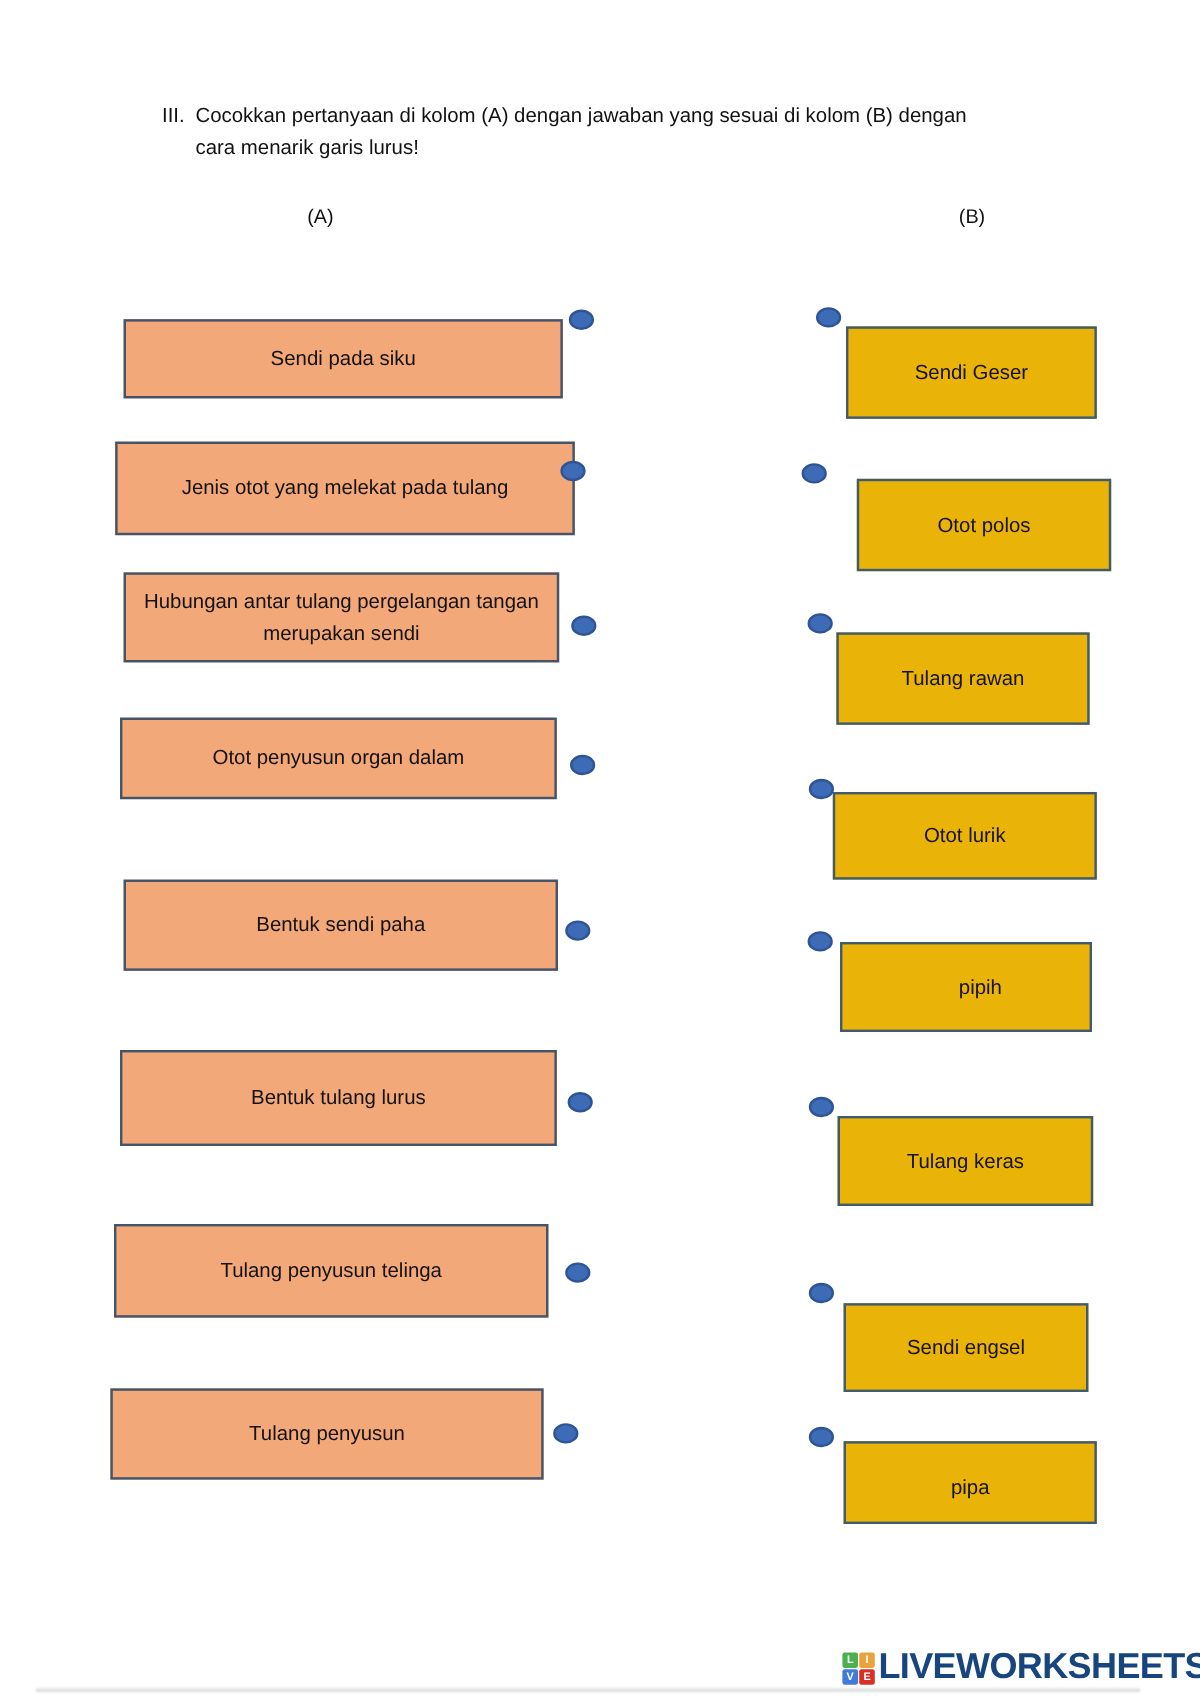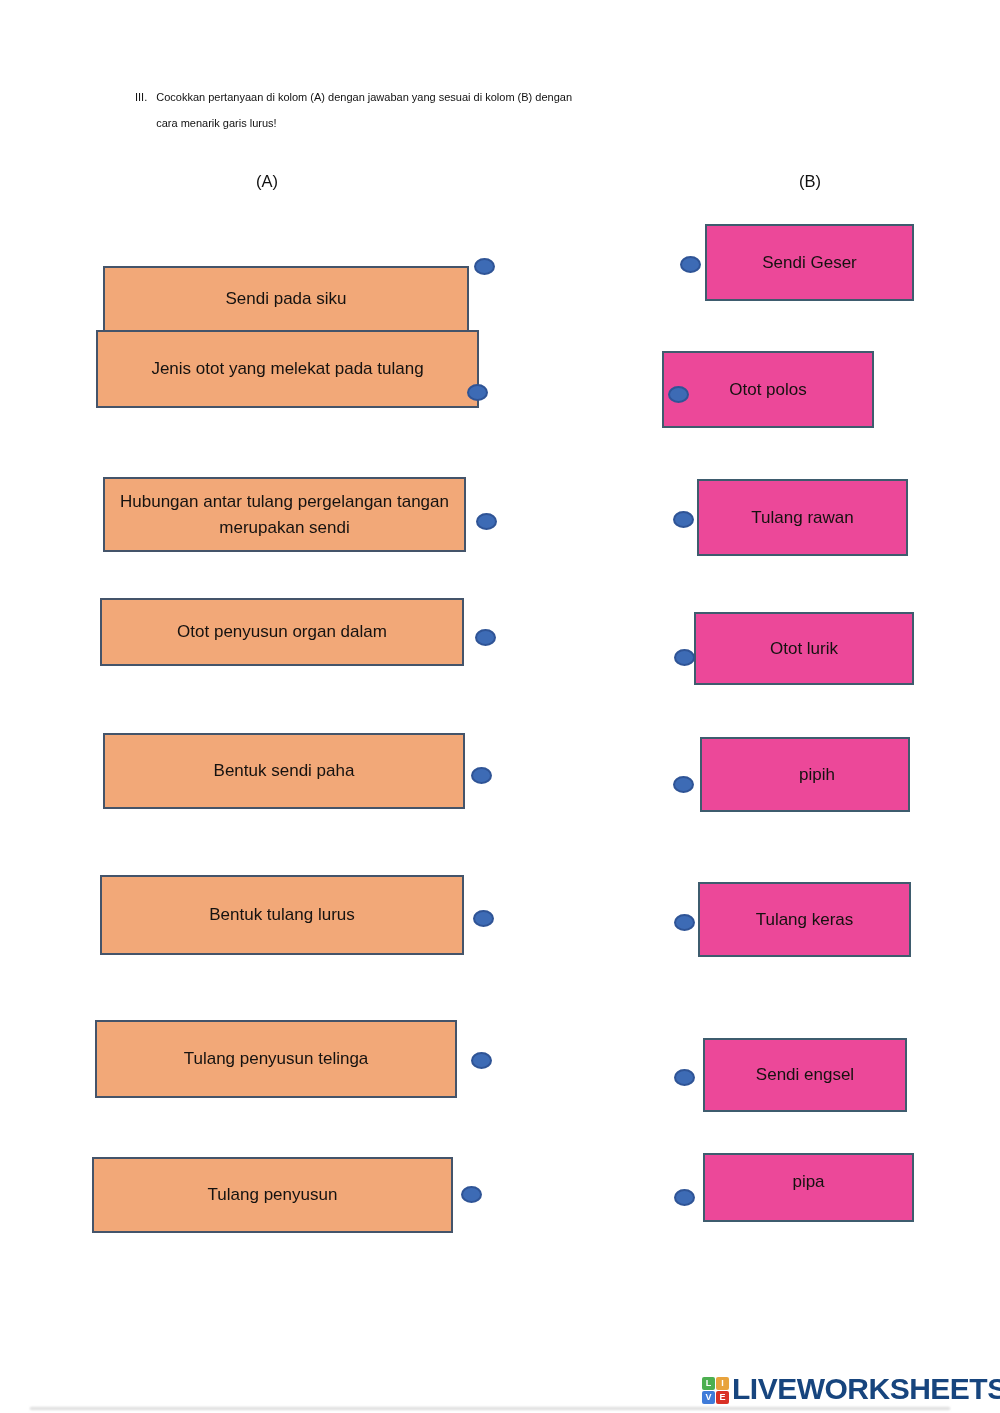--- a/index.html
+++ b/index.html
@@ -1,36 +1,36 @@
 <!DOCTYPE html>
 <html><head>
 <meta charset="utf-8">
 <style>
   html,body{margin:0;padding:0;background:#ffffff;}
   .page{
     position:relative;width:1000px;height:1413px;background:#ffffff;overflow:hidden;
     font-family:"Liberation Sans", sans-serif;color:#111111;
   }
   
-  .instructions{position:absolute;left:135px;top:84px;display:flex;font-size:11px;line-height:26px;color:#111;}
+  .instructions{position:absolute;left:135px;top:84px;display:flex;font-size:17px;line-height:26px;color:#111;}
   .instructions .numeral{flex:0 0 auto;margin-right:9px;}
   .instructions .lines{max-width:790px;}
   
   .col-label{position:absolute;width:60px;text-align:center;font-size:16.5px;color:#111;}
   .col-label.a{left:237px;top:172px;}
   .col-label.b{left:780px;top:172px;}
   
   .pbox,.abox{
     position:absolute;display:flex;align-items:center;justify-content:center;
     text-align:center;font-size:17px;line-height:26px;color:#151210;
     box-sizing:border-box;padding:4px 10px;
   }
   .pbox{background:#F2A878;border:2px solid #44546A;}
-  .abox{background:#ec4899;border:2px solid #3E5C6E;}
-  .abox.align-top{align-items:flex-start;padding-top:14px;}
+  .abox{background:#eab308;border:2px solid #3E5C6E;margin-top:48px;}
+  .abox.align-top{align-items:flex-start;padding-top:24px;}
   
   .dot{
     position:absolute;width:21px;height:17px;border-radius:50%;
     background:#3D6BB5;border:2px solid #2F5496;box-sizing:border-box;
   }
   
   .footer{position:absolute;left:702px;top:1372px;display:flex;align-items:center;}
   .logo-grid{display:grid;grid-template-columns:13px 13px;grid-template-rows:13px 13px;gap:1px;margin-right:3px;margin-top:4px;}
   .logo-sq{
     display:flex;align-items:center;justify-content:center;border-radius:2px;
@@ -58,23 +58,23 @@
   </div>
 
   <div class="col-label a">(A)</div>
   <div class="col-label b">(B)</div>
 
   <div class="pbox" style="left:103px;top:230px;width:366px;height:66px;margin-top:36px;">Sendi pada siku</div>
   <div class="dot" style="left:474px;top:258px;"></div>
   <div class="abox" style="left:705px;top:224px;width:209px;height:77px;">Sendi Geser</div>
   <div class="dot" style="left:680px;top:256px;"></div>
 
-  <div class="pbox" style="left:96px;top:330px;width:383px;height:78px;">Jenis otot yang melekat pada tulang</div>
+  <div class="pbox" style="left:96px;top:368px;width:383px;height:78px;">Jenis otot yang melekat pada tulang</div>
   <div class="dot" style="left:467px;top:384px;"></div>
-  <div class="abox" style="left:662px;top:351px;width:212px;height:77px;">Otot polos</div>
+  <div class="abox" style="left:714px;top:351px;width:212px;height:77px;">Otot polos</div>
   <div class="dot" style="left:668px;top:386px;"></div>
 
   <div class="pbox" style="left:103px;top:477px;width:363px;height:75px;">Hubungan antar tulang pergelangan tangan merupakan sendi</div>
   <div class="dot" style="left:476px;top:513px;"></div>
   <div class="abox" style="left:697px;top:479px;width:211px;height:77px;">Tulang rawan</div>
   <div class="dot" style="left:673px;top:511px;"></div>
 
   <div class="pbox" style="left:100px;top:598px;width:364px;height:68px;">Otot penyusun organ dalam</div>
   <div class="dot" style="left:475px;top:629px;"></div>
   <div class="abox" style="left:694px;top:612px;width:220px;height:73px;">Otot lurik</div>

